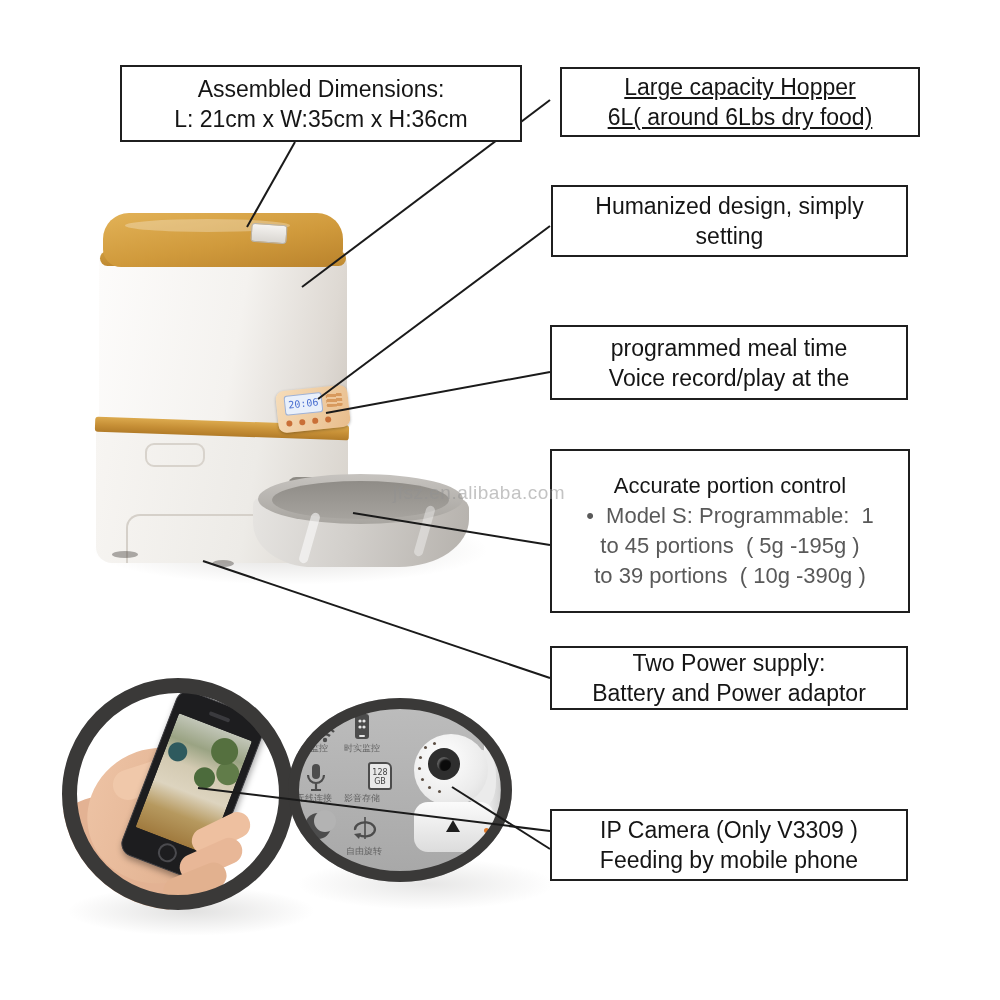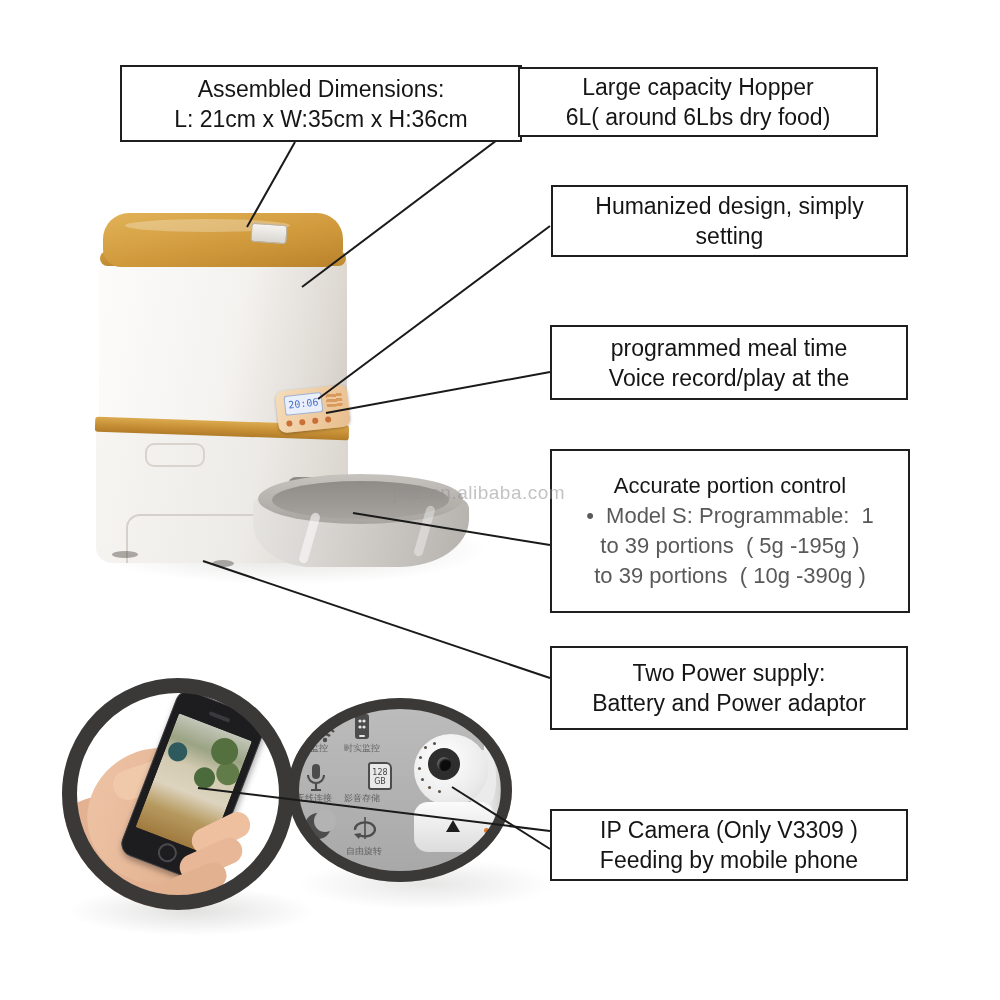--- a/index.html
+++ b/index.html
@@ -5,25 +5,25 @@
   html,body{margin:0;padding:0;background:#fff;}
   #canvas{position:relative;width:1000px;height:1000px;background:#fff;overflow:hidden;
           font-family:"Liberation Sans",sans-serif;}
   
   .callout{position:absolute;box-sizing:border-box;border:2px solid #1f1f1f;background:#fff;
            display:flex;flex-direction:column;justify-content:center;align-items:center;
            text-align:center;color:#151515;font-size:23px;line-height:30px;z-index:5;}
   .cline{white-space:pre;}
   .gray{color:#595959;}
   #box-dimensions{left:120px;top:65px;width:402px;height:77px;}
-  #box-hopper{left:518px;top:67px;width:360px;height:70px;}
+  #box-hopper{left:560px;top:67px;width:360px;height:70px;text-decoration:underline;}
   #box-design{left:551px;top:185px;width:357px;height:72px;}
   #box-voice{left:550px;top:325px;width:358px;height:75px;}
   #box-portion{left:550px;top:449px;width:360px;height:164px;font-size:22px;line-height:30px;}
-  #box-power{left:550px;top:646px;width:358px;height:84px;}
+  #box-power{left:550px;top:646px;width:358px;height:64px;}
   #box-camera{left:550px;top:809px;width:358px;height:72px;}
   
   #leaders{position:absolute;left:0;top:0;z-index:4;}
   #leaders line{stroke:#1a1a1a;stroke-width:2;}
   
   .watermark{position:absolute;left:393px;top:482px;font-size:19px;color:rgba(145,145,145,.55);
              letter-spacing:.5px;z-index:6;pointer-events:none;white-space:nowrap;}
   
   .dev{position:absolute;z-index:1;}
   .dev-shadow{left:90px;top:515px;width:400px;height:70px;
@@ -273,21 +273,21 @@
   </div>
 
   <div id="box-voice" class="callout">
     <div class="cline">programmed meal time</div>
     <div class="cline">Voice record/play at the</div>
   </div>
 
   <div id="box-portion" class="callout">
     <div class="cline">Accurate portion control</div>
     <div class="cline gray">•  Model S: Programmable:  1</div>
-    <div class="cline gray">to 39 portions  ( 5g -195g )</div>
+    <div class="cline gray">to 45 portions  ( 5g -195g )</div>
     <div class="cline gray">to 39 portions  ( 10g -390g )</div>
   </div>
 
   <div id="box-power" class="callout">
     <div class="cline">Two Power supply:</div>
     <div class="cline">Battery and Power adaptor</div>
   </div>
 
   <div id="box-camera" class="callout">
     <div class="cline">IP Camera (Only V3309 )</div>

